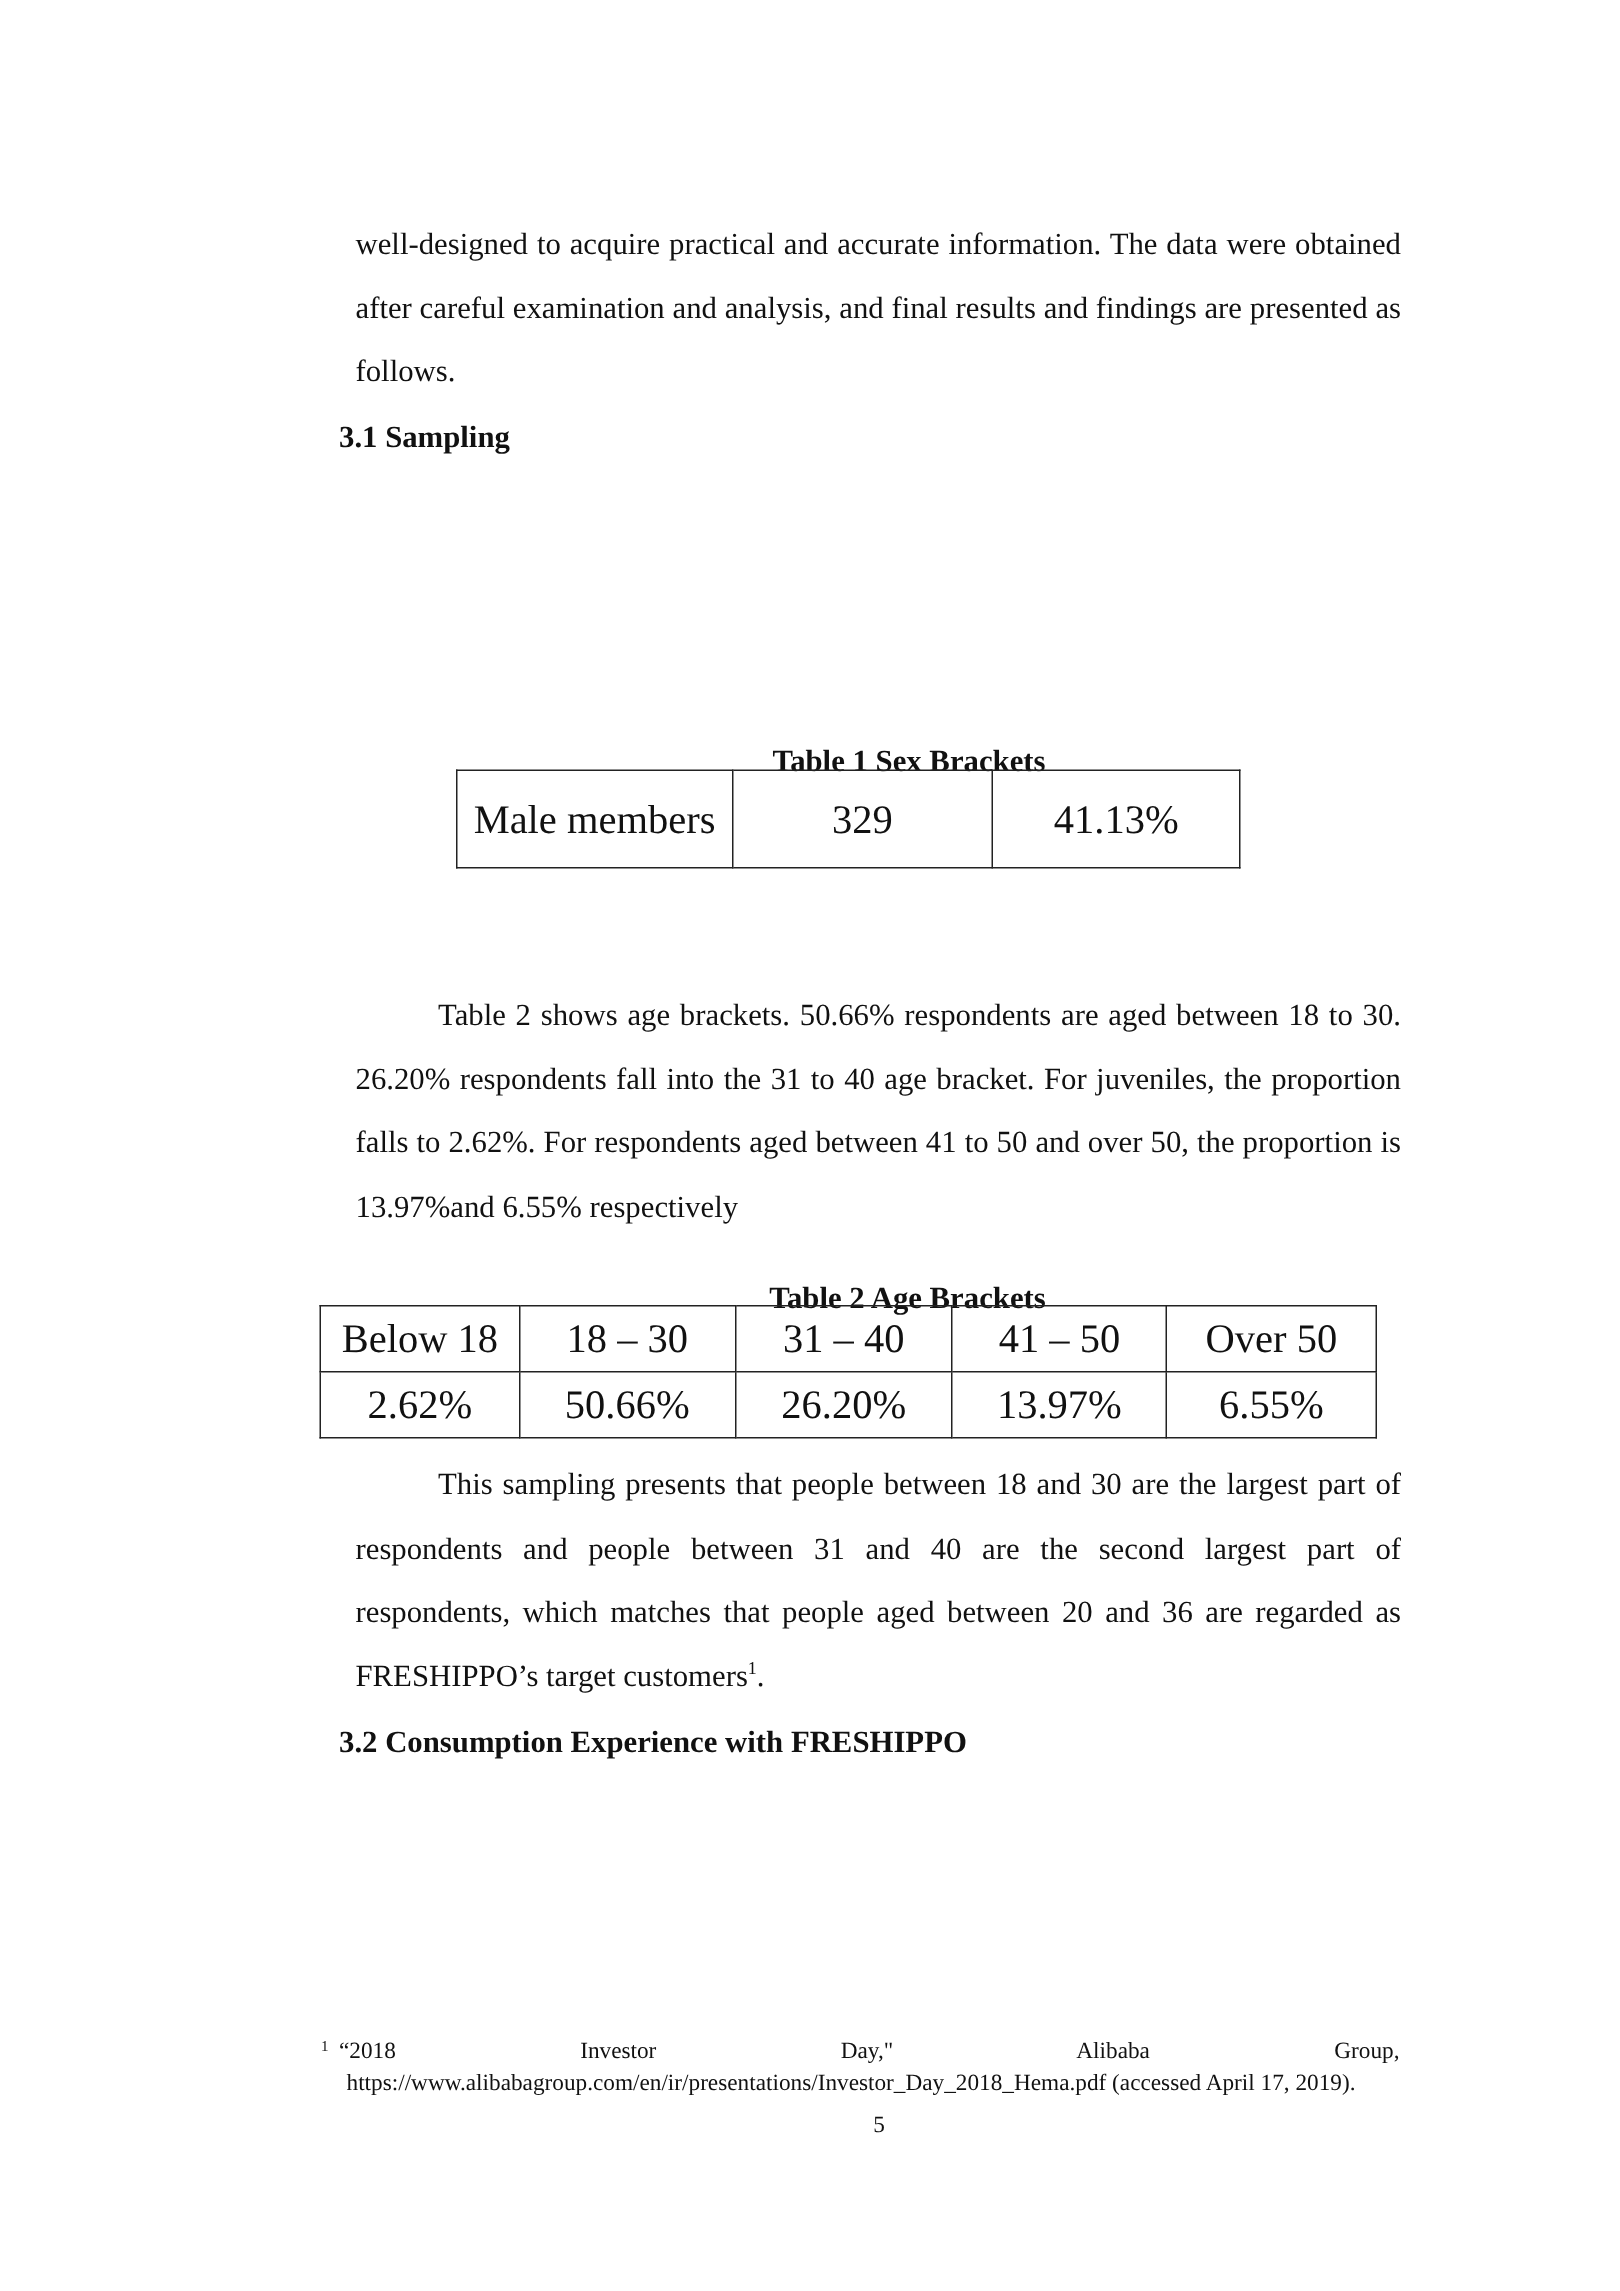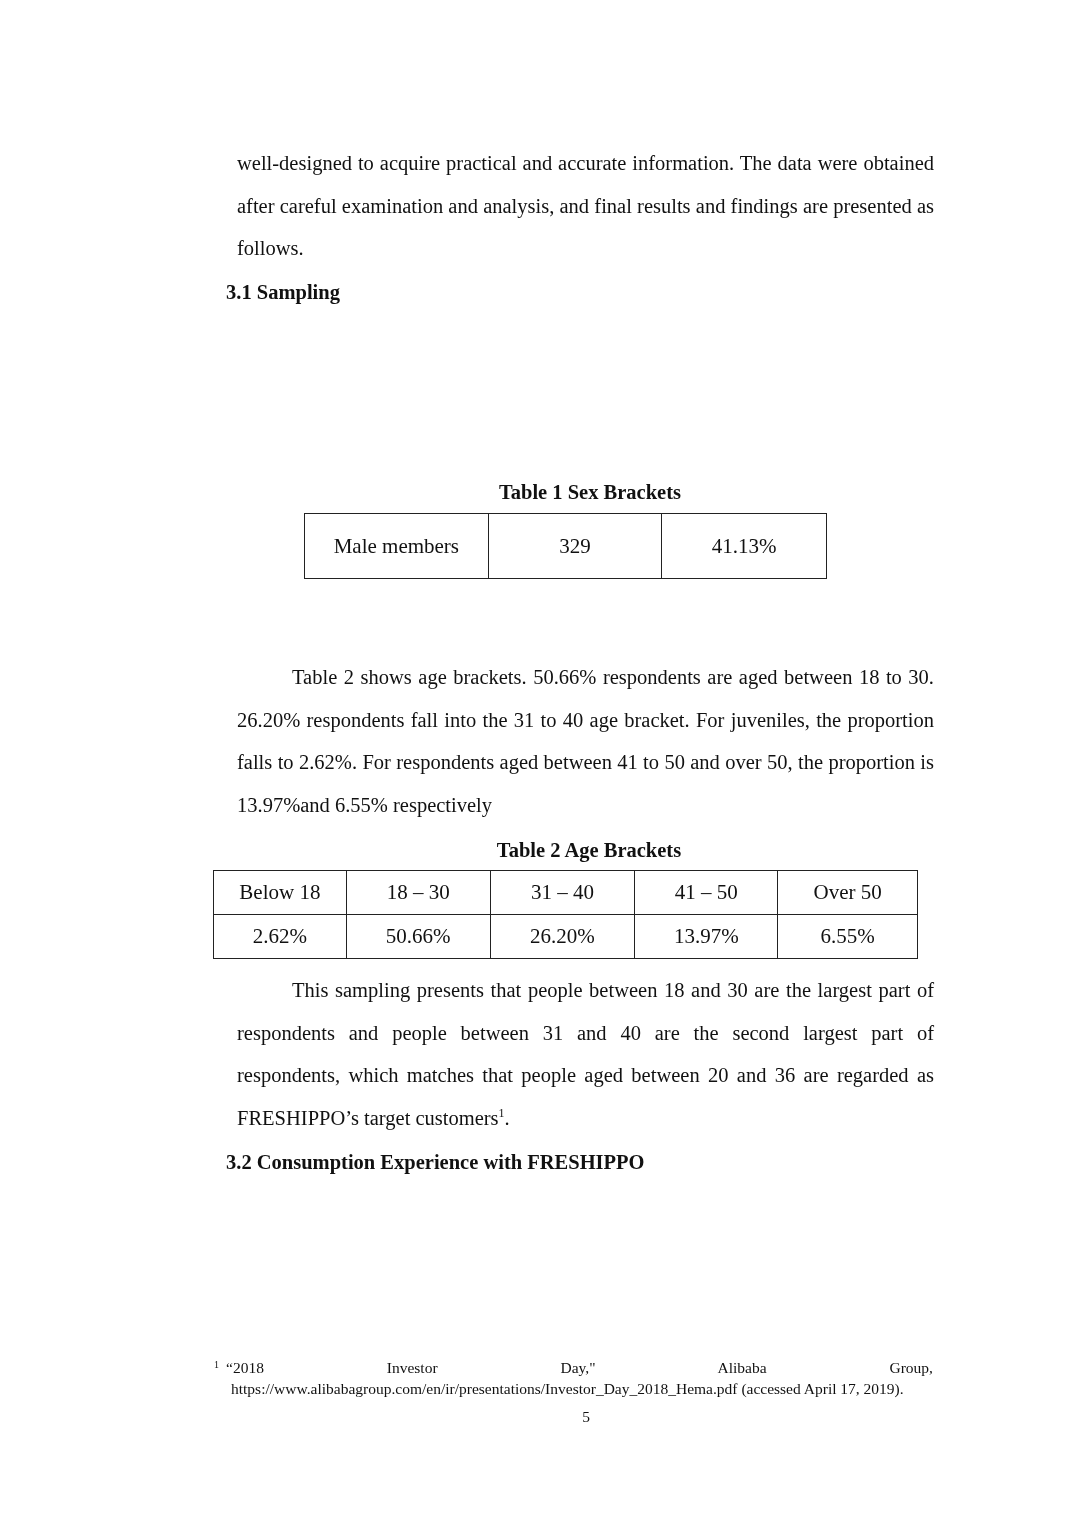--- a/index.html
+++ b/index.html
@@ -14,23 +14,23 @@
       font-size: 20.5px; line-height: 42.5px; text-align: justify;
       text-align-last: left; margin: 11px;
     }
     .para.indent { text-indent: 55px; }
     .heading {
       position: absolute; left: 214px; font-weight: bold; font-size: 20.5px;
       line-height: 28px; margin: 12px;
     }
     .caption {
       position: absolute; font-weight: bold; font-size: 20.5px; line-height: 28px;
-      text-align: center; margin: 0;
+      text-align: center; margin: 16px;
     }
-    table { position: absolute; border-collapse: collapse; font-size: 21px; padding-left: 33px; }
+    table { position: absolute; border-collapse: collapse; font-size: 27px; padding-left: 33px; }
     td { border: 1px solid #222; text-align: center; vertical-align: middle; padding: 0; }
     #t1 { left: 304px; top: 513px; width: 523px; }
     #t1 td { height: 64px; }
     #t2 { left: 213px; top: 870px; width: 705px; }
     #t2 td { height: 43px; }
     .footnote {
       position: absolute; left: 214px; top: 1354px; width: 702px;
       font-size: 15.5px; line-height: 21px; margin: 0; text-align: justify;
       text-align-last: left; padding-left: 17px; text-indent: -17px;
     }

